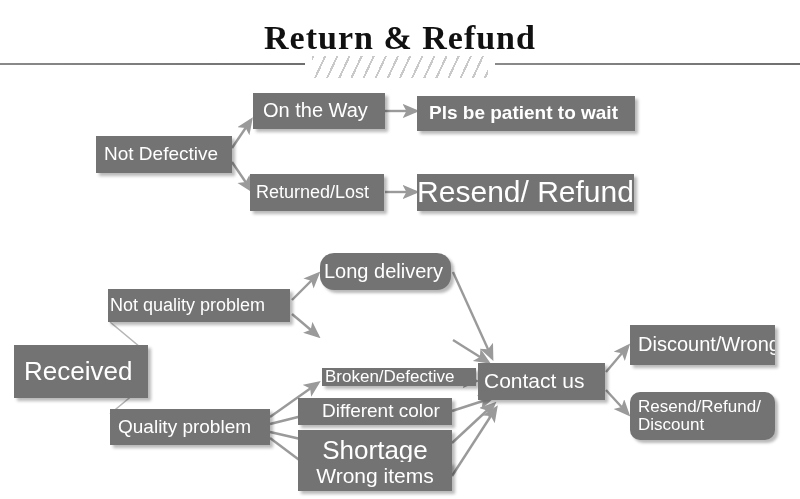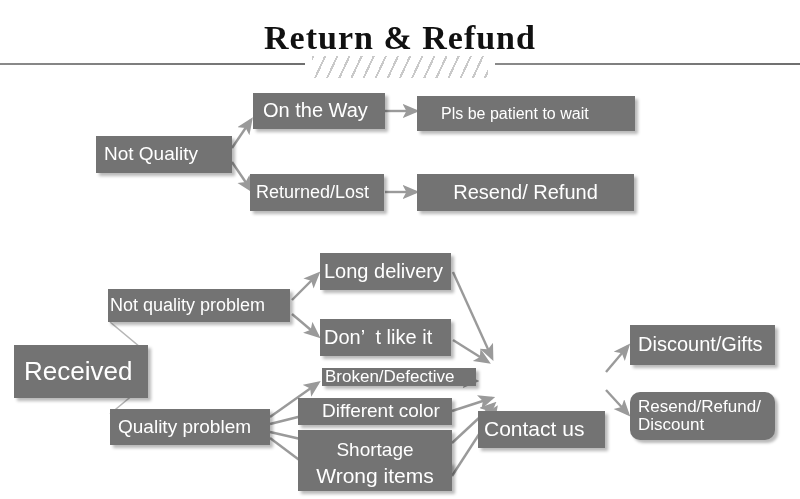--- a/index.html
+++ b/index.html
@@ -115,48 +115,47 @@
 
       <path d="M606,390 L628,414"></path>
     </g>
 
     <g stroke="#b5b5b5" stroke-width="1.6" fill="none">
       <path d="M146,352 L110,322"></path>
       <path d="M146,384 L110,414"></path>
     </g>
   </svg>
 
-  <div class="box left" style="left:96px;top:136px;width:136px;height:37px;padding-left:8px;font-size:19px;">Not Quality</div>
+  <div class="box left" style="left:96px;top:136px;width:136px;height:37px;padding-left:8px;font-size:19px;">Not Defective</div>
 
   <div class="box left" style="left:253px;top:93px;width:132px;height:36px;padding-left:10px;font-size:20px;">On the Way</div>
 
-  <div class="box left" style="left:417px;top:96px;width:218px;height:35px;padding-left:24px;font-size:16px;">Pls be patient to wait</div>
+  <div class="box left" style="left:417px;top:96px;width:218px;height:35px;padding-left:12px;font-size:19px;font-weight:bold;">Pls be patient to wait</div>
 
   <div class="box left" style="left:250px;top:174px;width:134px;height:37px;padding-left:6px;font-size:18px;">Returned/Lost</div>
 
-  <div class="box center" style="left:417px;top:174px;width:217px;height:37px;font-size:20px;">Resend/ Refund</div>
+  <div class="box center" style="left:417px;top:174px;width:217px;height:37px;font-size:30px;">Resend/ Refund</div>
 
   <div class="box left" style="left:14px;top:345px;width:134px;height:53px;padding-left:10px;font-size:26px;">Received</div>
 
   <div class="box left" style="left:108px;top:289px;width:182px;height:33px;padding-left:2px;font-size:18px;">Not quality problem</div>
 
   <div class="box left" style="left:110px;top:409px;width:160px;height:36px;padding-left:8px;font-size:19px;">Quality problem</div>
 
-  <div class="box left" style="left:320px;top:253px;width:131px;height:37px;padding-left:4px;font-size:20px;">Long delivery</div>
+  <div class="box left" style="left:320px;top:253px;width:131px;height:37px;padding-left:4px;font-size:20px;border-radius:14px;">Long delivery</div>
 
-  <div class="box left" style="left:320px;top:319px;width:131px;height:37px;padding-left:4px;font-size:20px;">Don’  t like it</div>
 
   <div class="box left" style="left:298px;top:368px;width:154px;height:18px;padding-left:3px;font-size:17px;margin-left:24px;">Broken/Defective</div>
 
   <div class="box left" style="left:298px;top:398px;width:154px;height:27px;padding-left:24px;font-size:19px;">Different color</div>
 
-  <div class="box center" style="left:298px;top:430px;width:154px;height:41px;font-size:19px;">Shortage</div>
+  <div class="box center" style="left:298px;top:430px;width:154px;height:41px;font-size:26px;">Shortage</div>
 
   <div class="box center" style="left:298px;top:462px;width:154px;height:29px;font-size:21px;">Wrong items</div>
 
-  <div class="box left" style="left:478px;top:363px;width:127px;height:37px;padding-left:6px;font-size:21px;margin-top:48px;">Contact us</div>
+  <div class="box left" style="left:478px;top:363px;width:127px;height:37px;padding-left:6px;font-size:21px;">Contact us</div>
 
-  <div class="box left" style="left:630px;top:325px;width:145px;height:40px;padding-left:8px;font-size:20px;">Discount/Gifts</div>
+  <div class="box left" style="left:630px;top:325px;width:145px;height:40px;padding-left:8px;font-size:20px;">Discount/Wrong</div>
 
   <div class="box left multiline" style="left:630px;top:392px;width:145px;height:48px;padding-left:8px;font-size:17px;">Resend/Refund/
 Discount</div>
 
 </div>
 
 </body></html>

